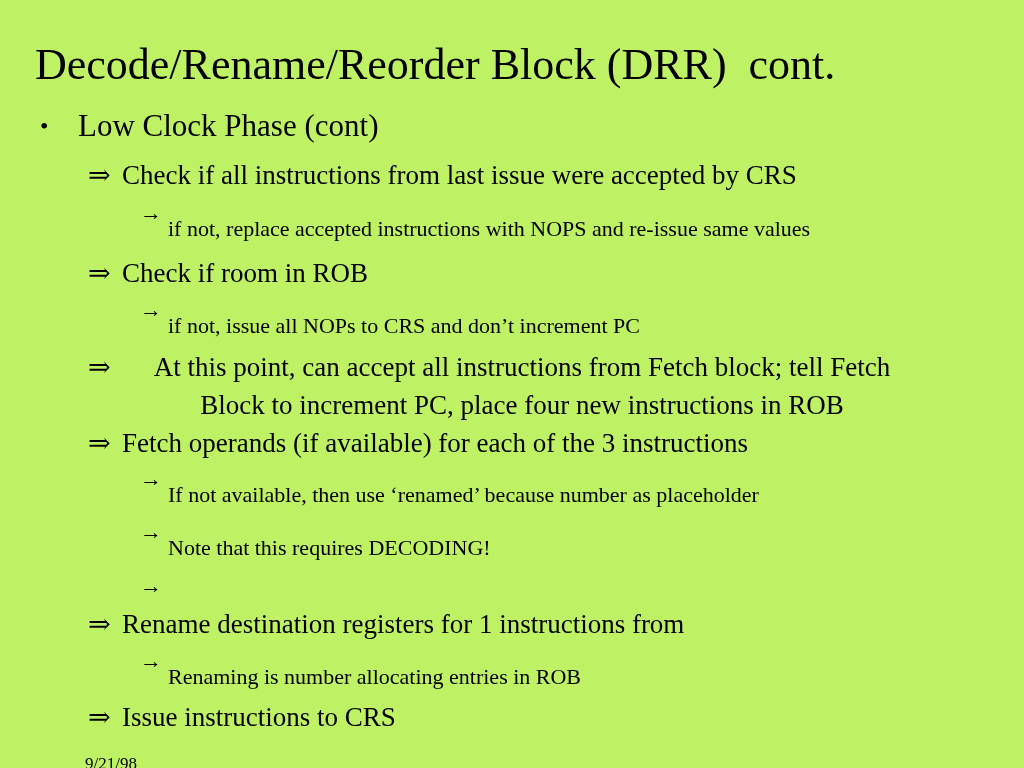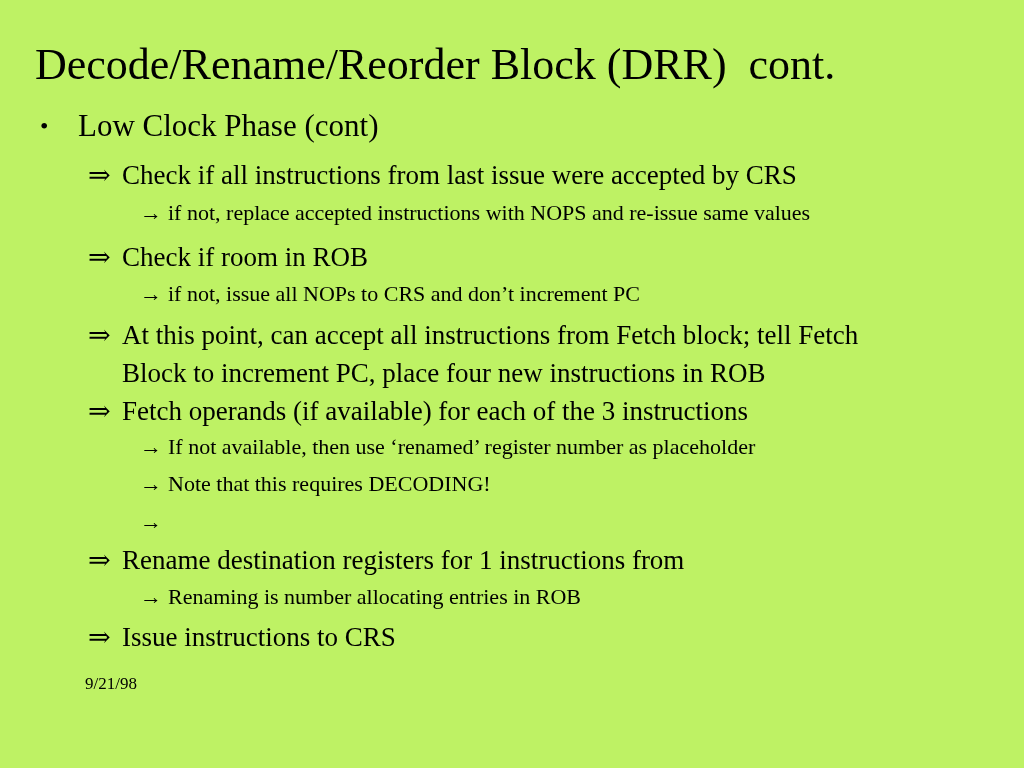--- a/index.html
+++ b/index.html
@@ -18,24 +18,24 @@
     line-height: 50px;
     white-space: pre-wrap;
     color: #000000;
   }
   .content { margin-top: 16px; }
   .item { display: flex; align-items: flex-start; }
   .l1 { margin-left: 40px; font-size: 31px; line-height: 40px; }
   .l1 .marker { width: 38px; font-size: 24px; flex: 0 0 auto; }
   .l2 { margin-left: 88px; font-size: 27px; line-height: 38px; }
   .l2 .marker { width: 34px; flex: 0 0 auto; }
-  .l2 .text { max-width: 800px; }
+  .l2 .text { max-width: 800px; text-align: center; }
   .l3 { margin-left: 140px; font-size: 22px; line-height: 34px; }
   .l3 .marker { width: 28px; flex: 0 0 auto; }
-  .l3 .text { max-width: 760px; }
+  .l3 .text { max-width: 760px; margin-top: 16px; }
   .mt10 { margin-top: 10px; }
   .mt8  { margin-top: 8px; }
   .mt5  { margin-top: 5px; }
   .mt4  { margin-top: 4px; }
   .mt3  { margin-top: 3px; }
   .mt2  { margin-top: 2px; }
   .mt1  { margin-top: 1px; }
   .mt0  { margin-top: 0; }
   .highlight { color: #ff0000; }
   .footer {
@@ -84,21 +84,21 @@
       <span class="text">At this point, can accept all instructions from Fetch block; tell Fetch Block to increment PC, place four new instructions in ROB</span>
     </div>
 
     <div class="item l2 mt0">
       <span class="marker">⇒</span>
       <span class="text">Fetch operands (if available) for each of the 3 instructions</span>
     </div>
 
     <div class="item l3 mt0">
       <span class="marker">→</span>
-      <span class="text">If not available, then use ‘renamed’ register number as placeholder</span>
+      <span class="text">If not available, then use ‘renamed’ because number as placeholder</span>
     </div>
 
     <div class="item l3 mt3">
       <span class="marker">→</span>
       <span class="text">Note that this requires DECODING!</span>
     </div>
 
     <div class="item l3 mt4">
       <span class="marker">→</span>
     </div>

